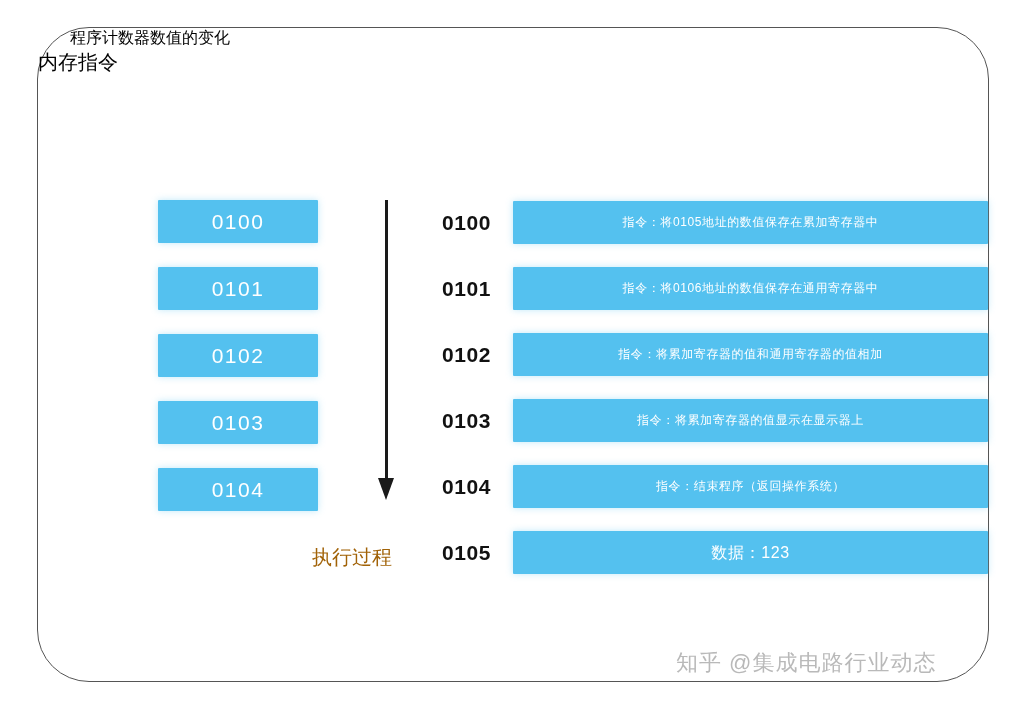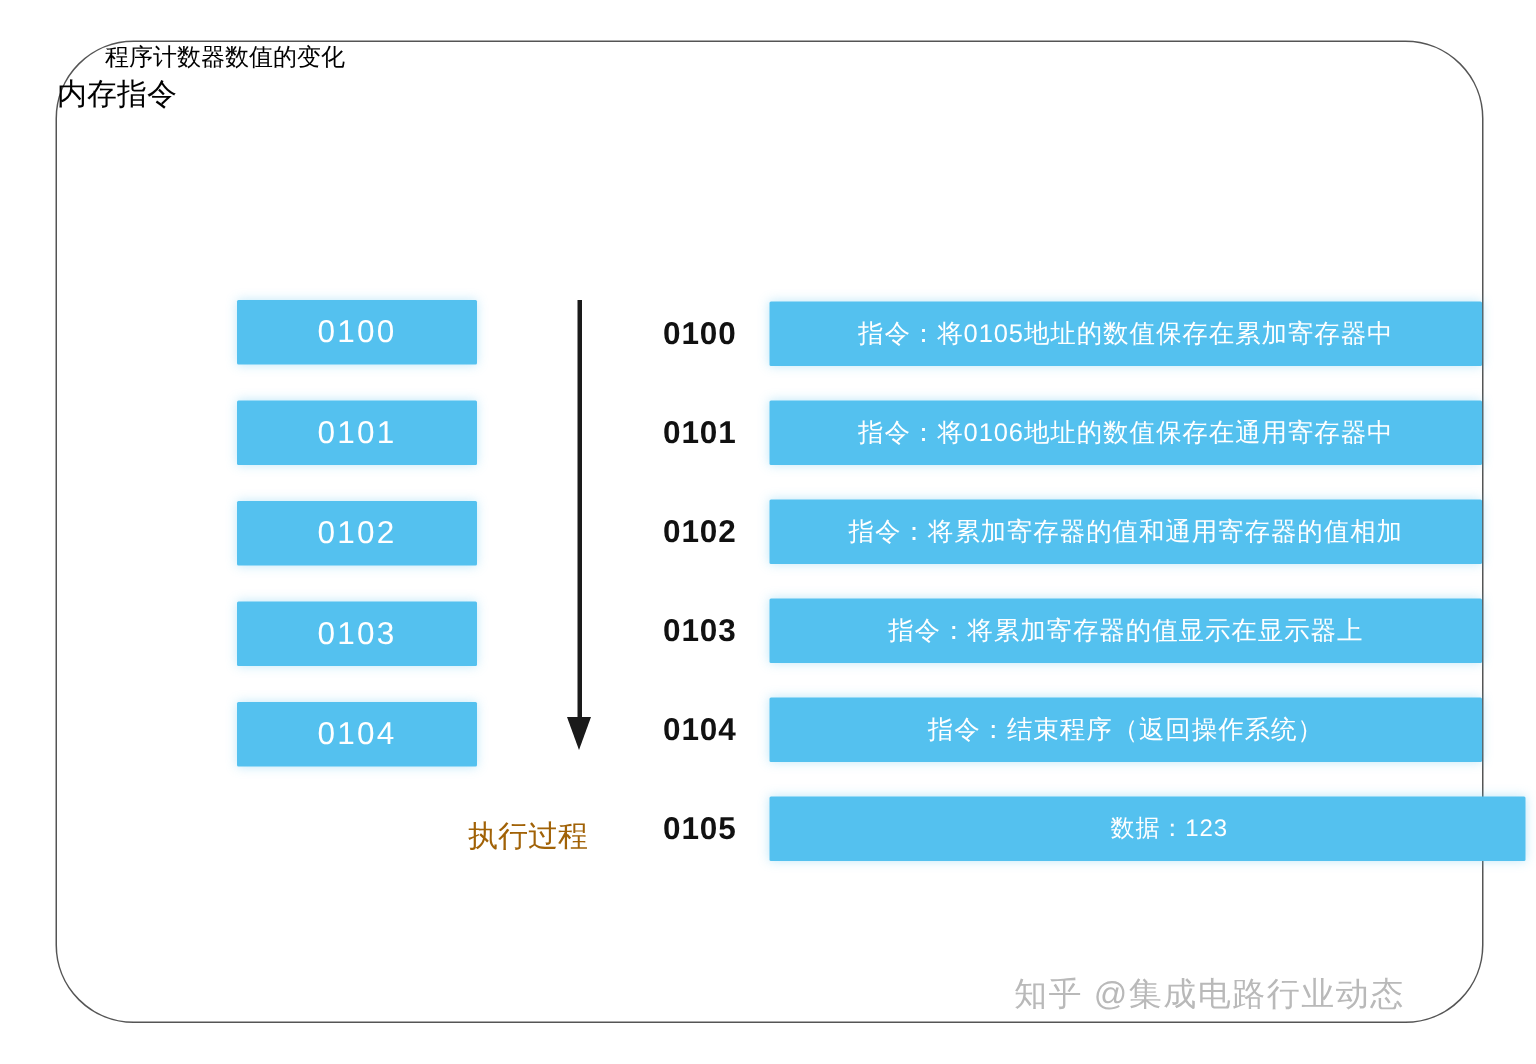--- a/index.html
+++ b/index.html
@@ -108,30 +108,30 @@
     font-weight: bold;
     color: #111111;
     letter-spacing: 0.6px;
   }
   .mem-bar {
     width: 475px;
     flex: 0 0 475px;
     height: 43px;
     background: #54c1ef;
     color: #ffffff;
-    font-size: 17px;
+    font-size: 12px;
     line-height: 43px;
     text-align: center;
     letter-spacing: 0.6px;
     border-radius: 1px;
     box-shadow: 0 0 7px rgba(90,195,240,0.38);
     overflow: hidden;
     white-space: nowrap;
   }
-  .mem-bar.data-bar { font-size: 16px; padding-left: 29px; }
+  .mem-bar.data-bar { font-size: 16px; }
 
   
   #watermark {
     position: absolute;
     left: 676px;
     top: 648px;
     font-size: 22px;
     color: #b9b9b9;
     white-space: nowrap;
     letter-spacing: 1px;

